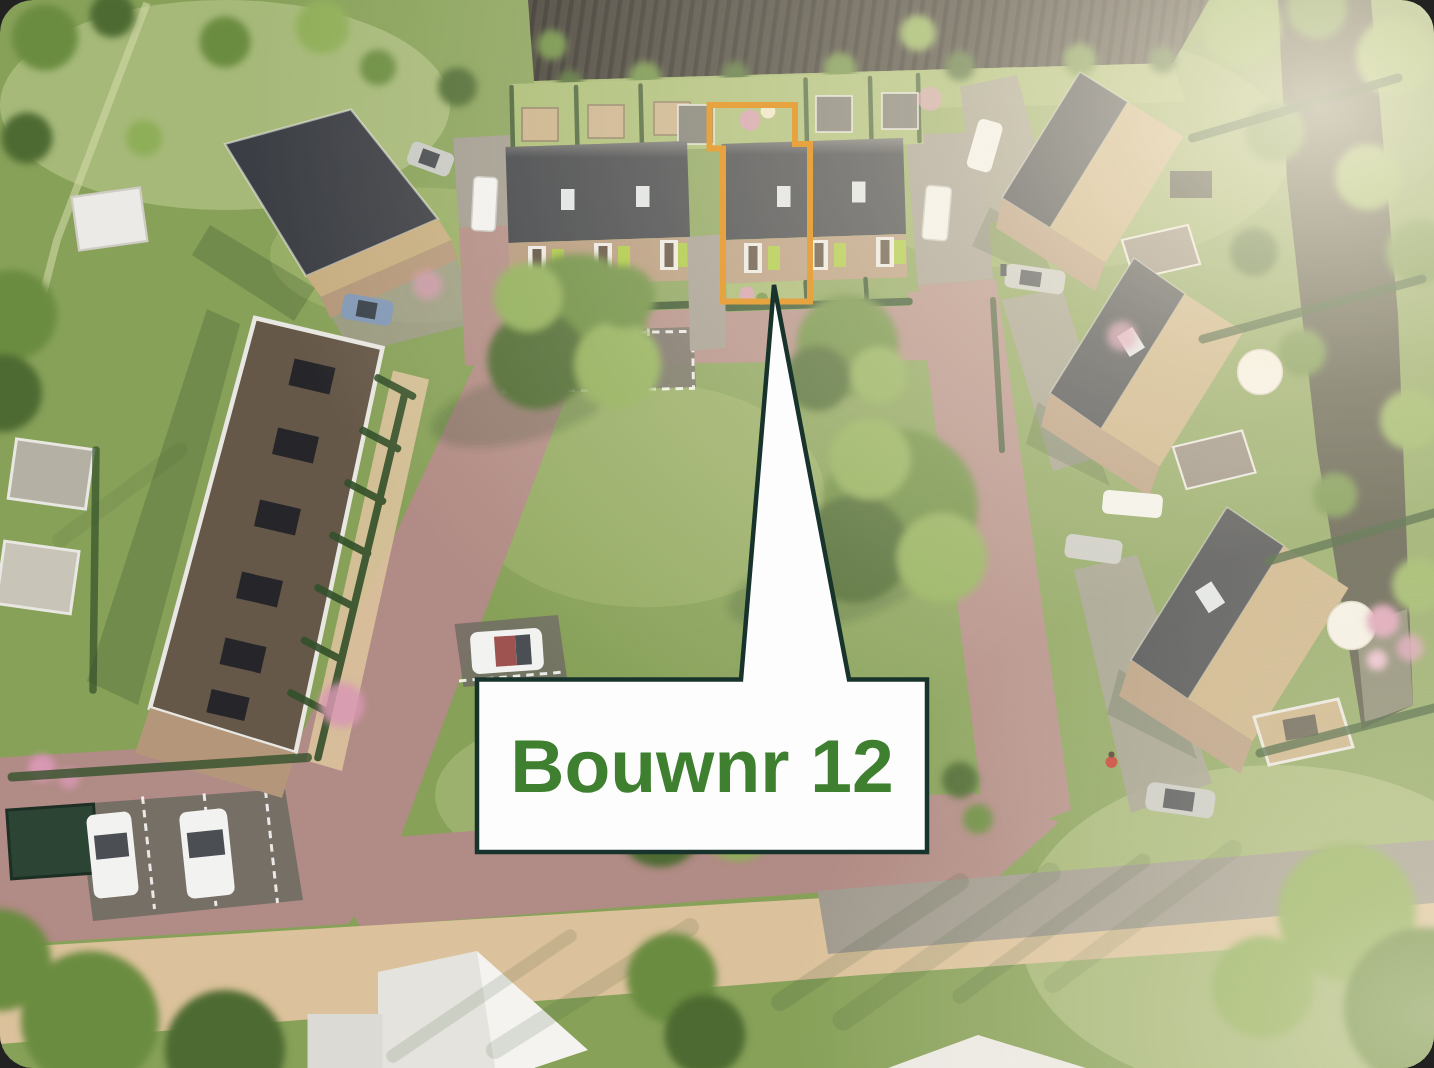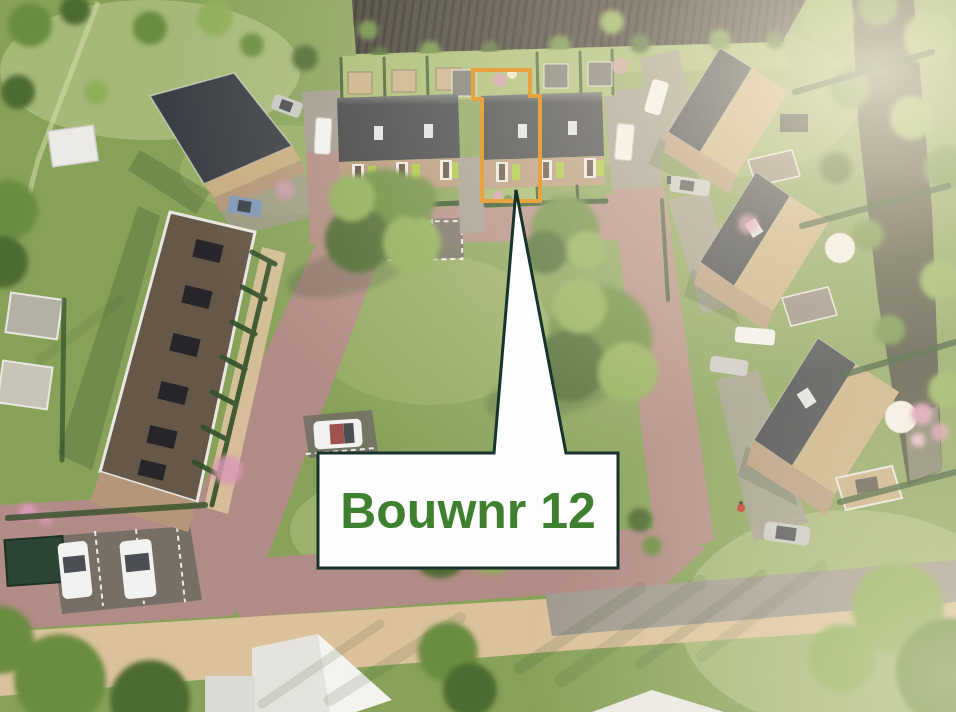--- a/index.html
+++ b/index.html
@@ -1,16 +1,16 @@
 <!DOCTYPE html>
 <html style="--grass-base: #87a159; --grass-light: #a7bb72; --grass-pale: #cdd7a0; --field-dark: #3e3a33; --road-brick: #b18b85; --path-sand: #dcc29c; --gravel-grey: #a09a8f; --pavement-dark: #716c64; --roof-dark: #3b3e44; --roof-tan: #c7ad80; --roof-flat-brown: #665849; --trim-white: #e9e7e2; --facade-brick: #b4977a; --accent-lime: #a9c83e; --hedge-dark: #33502a; --tree-dark: #4e6b31; --tree-green: #6b8c41; --tree-light: #8fae58; --water-dark: #49493a; --shed-grey: #b5b0a4; --building-white: #eceae6; --car-white: #f2f2f0; --car-silver: #c8c9c6; --car-dark: #3c3f42; --container-green: #2c4434; --flower-pink: #d898b4; --haze: #fdf6e8; --highlight-orange: #e7a33f; --callout-fill: #fdfdfd; --callout-border: #18332c; --callout-text: #3f8030;"><head>
 <meta charset="utf-8">
 <style>
   html,body{margin:0;padding:0;background:#222;}
-  .stage{position:relative;width:956px;height:712px;overflow:hidden;font-family:"Liberation Sans",sans-serif;}
+  .stage{position:relative;width:956px;height:712px;overflow:hidden;font-family:"Liberation Sans",sans-serif;border-radius:22px;}
   svg{display:block;width:956px;height:712px;}
   
   .f-grass{fill:var(--grass-base)} .f-grassl{fill:var(--grass-light)} .f-grassp{fill:var(--grass-pale)}
   .f-field{fill:var(--field-dark)} .f-water{fill:var(--water-dark)}
   .f-road{fill:var(--road-brick)} .f-sand{fill:var(--path-sand)} .f-gravel{fill:var(--gravel-grey)}
   .f-pave{fill:var(--pavement-dark)}
   .f-roofd{fill:var(--roof-dark)} .f-rooft{fill:var(--roof-tan)} .f-roofb{fill:var(--roof-flat-brown)}
   .f-brick{fill:var(--facade-brick)} .f-lime{fill:var(--accent-lime)}
   .f-white{fill:var(--building-white)} .f-shed{fill:var(--shed-grey)}
   .f-treed{fill:var(--tree-dark)} .f-tree{fill:var(--tree-green)} .f-treel{fill:var(--tree-light)}

